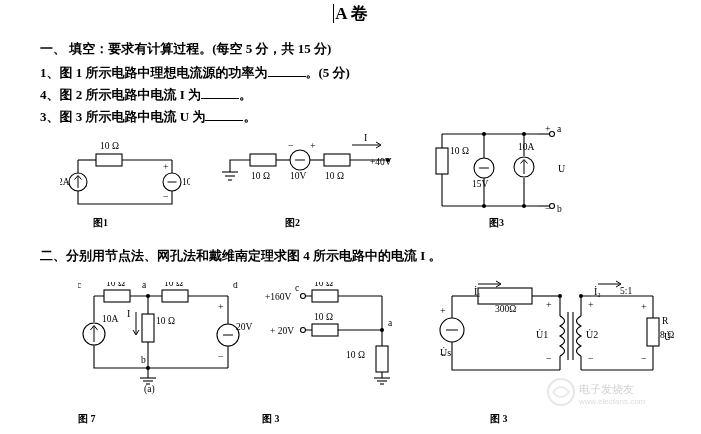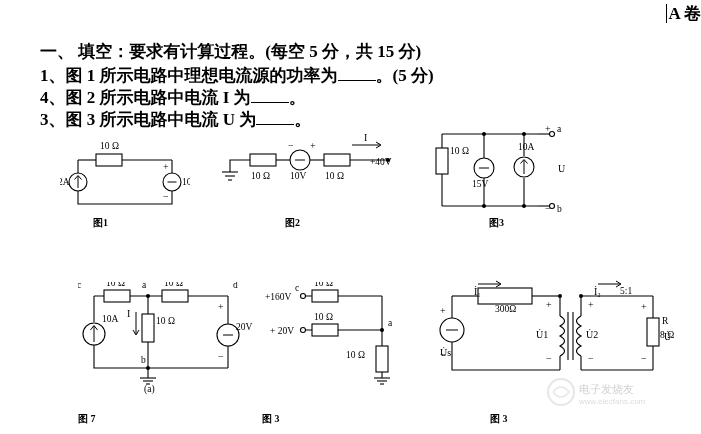--- a/index.html
+++ b/index.html
@@ -6,25 +6,25 @@
   body{
     width:701px;height:434px;
     background:#ffffff;
     font-family:"Liberation Serif", serif;
     color:#000;
     position:relative;
     overflow:hidden;
   }
   .page{position:absolute;left:0;top:0;width:701px;height:434px;}
   .title{
-    position:absolute;left:0;top:2px;width:701px;text-align:right;
+    position:absolute;left:0;top:2px;width:701px;text-align:center;
     font-size:17px;font-weight:bold;font-family:"Liberation Serif",serif;
   }
   .title .cursor{border-left:1px solid #000;margin-right:1px;}
-  .line{position:absolute;font-size:17px;font-weight:bold;white-space:nowrap;}
+  .line{position:absolute;font-size:13px;font-weight:bold;white-space:nowrap;}
   .blank{display:inline-block;border-bottom:1px solid #000;width:38px;}
   .figcap{position:absolute;font-size:10px;font-weight:bold;}
   svg{position:absolute;}
   .wm{
     position:absolute;right:6px;bottom:18px;width:150px;height:42px;opacity:.45;
   }
   .wm-text{font-size:11px;fill:#9a9a9a;font-family:"Liberation Sans",sans-serif;}
   .wm-sub{font-size:8px;fill:#b0b0b0;font-family:"Liberation Sans",sans-serif;}
 </style>
 </head>
@@ -139,20 +139,21 @@
     <text x="44" y="65" font-size="9.5" font-family="Liberation Serif, serif">15V</text>
     <text x="90" y="28" font-size="9.5" font-family="Liberation Serif, serif">10A</text>
     <text x="130" y="50" font-size="10" font-family="Liberation Serif, serif">U</text>
     <text x="129" y="10" font-size="9.5" font-family="Liberation Serif, serif">a</text>
     <text x="129" y="90" font-size="9.5" font-family="Liberation Serif, serif">b</text>
     <text x="117" y="10" font-size="10" font-family="Liberation Serif, serif">+</text>
     <text x="117" y="90" font-size="10" font-family="Liberation Serif, serif">−</text>
   </svg>
   <div class="figcap" style="left:489px;top:216px;">图3</div>
 
+  <div class="line" style="left:40px;top:247px;">二、分别用节点法、网孔法和戴维南定理求图 4 所示电路中的电流 I 。</div>
 
   <svg style="left:78px;top:282px;" width="180" height="112" viewBox="0 0 180 112">
     <g stroke="#000" stroke-width="1.1" fill="none">
 
       <path d="M16 14 L150 14"></path>
       <rect x="26" y="8" width="26" height="12" fill="#fff"></rect>
       <rect x="84" y="8" width="26" height="12" fill="#fff"></rect>
 
       <path d="M16 14 L16 40"></path>
       <circle cx="16" cy="52" r="11" fill="#fff"></circle>

